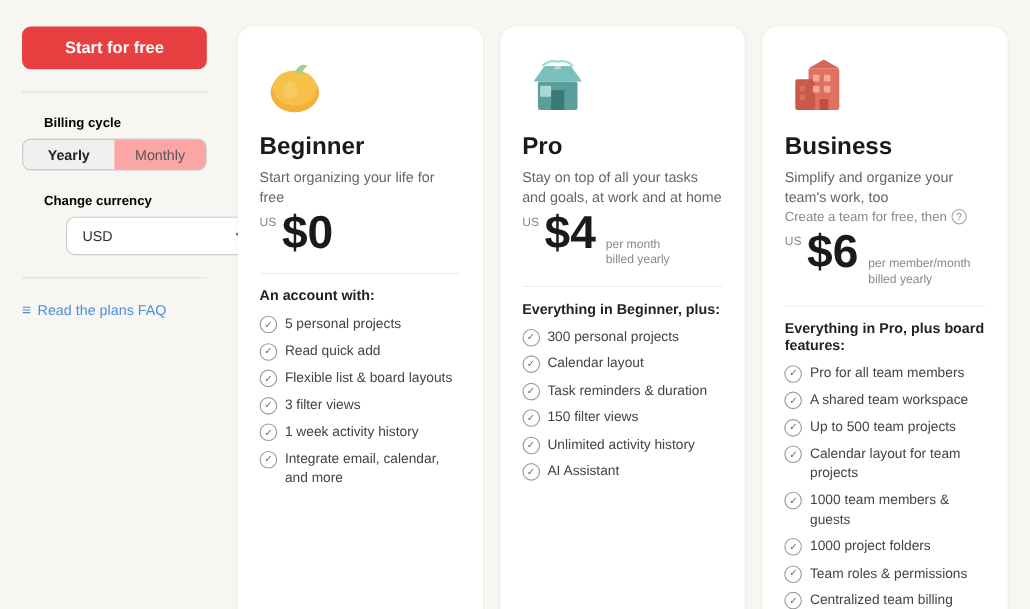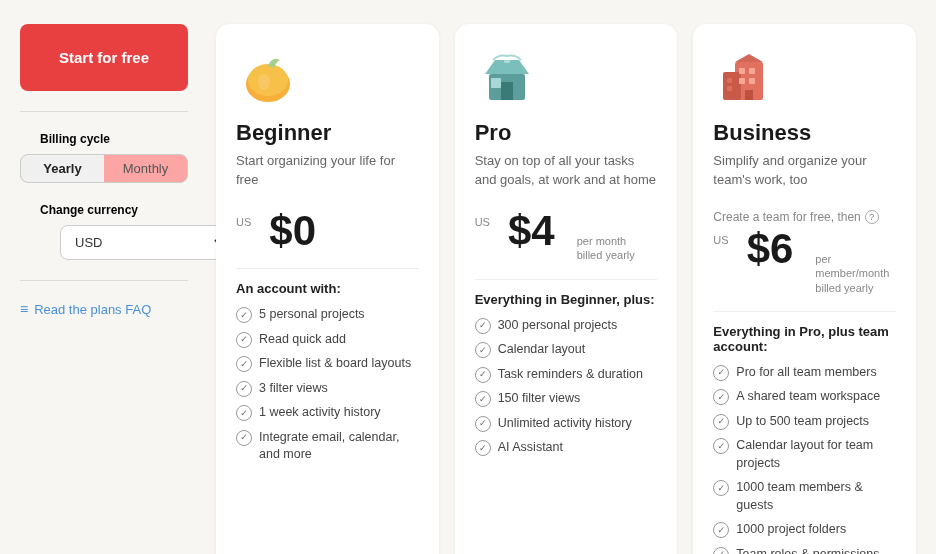--- a/index.html
+++ b/index.html
@@ -26,21 +26,21 @@
       display: flex;
       flex-direction: column;
       gap: 20px;
     }
 
     .start-btn {
       background: #e84040;
       color: #fff;
       border: none;
       border-radius: 8px;
-      padding: 25px 20px;
+      padding: 11px 20px;
       font-size: 15px;
       font-weight: 600;
       cursor: pointer;
       width: 100%;
     }
 
     .sidebar-divider {
       border: none;
       border-top: 1px solid #ddd;
       margin: 0;
@@ -135,36 +135,36 @@
       font-weight: 700;
       color: #1a1a1a;
       margin-bottom: 6px;
     }
 
     .plan-desc {
       font-size: 13px;
       color: #666;
       line-height: 1.45;
       min-height: 38px;
-      margin-bottom: 20px;
+      margin-bottom: 0;
     }
 
     .plan-note {
       font-size: 12px;
       color: #888;
       margin-bottom: 4px;
       display: flex;
       align-items: center;
       gap: 4px;
     }
 
     .price-row {
       display: flex;
       align-items: baseline;
-      gap: 18px;
+      gap: 5px;
       margin-bottom: 2px;
     }
 
     .currency-sup {
       font-size: 11px;
       color: #888;
       align-self: flex-start;
       margin-top: 6px;
     }
 
@@ -409,21 +409,21 @@
         <span class="currency-sup">US</span>
         <span class="price-main">$6</span>
         <div class="price-sub">
           <div>per member/month</div>
           <div>billed yearly</div>
         </div>
       </div>
 
       <hr class="plan-divider">
 
-      <div class="features-header">Everything in Pro, plus team account:</div>
+      <div class="features-header">Everything in Pro, plus board features:</div>
       <ul class="feature-list">
         <li class="feature-item">
             <span class="check-icon"></span>
             <span>Pro for all team members</span>
           </li>
         <li class="feature-item">
             <span class="check-icon"></span>
             <span>A shared team workspace</span>
           </li>
         <li class="feature-item">

